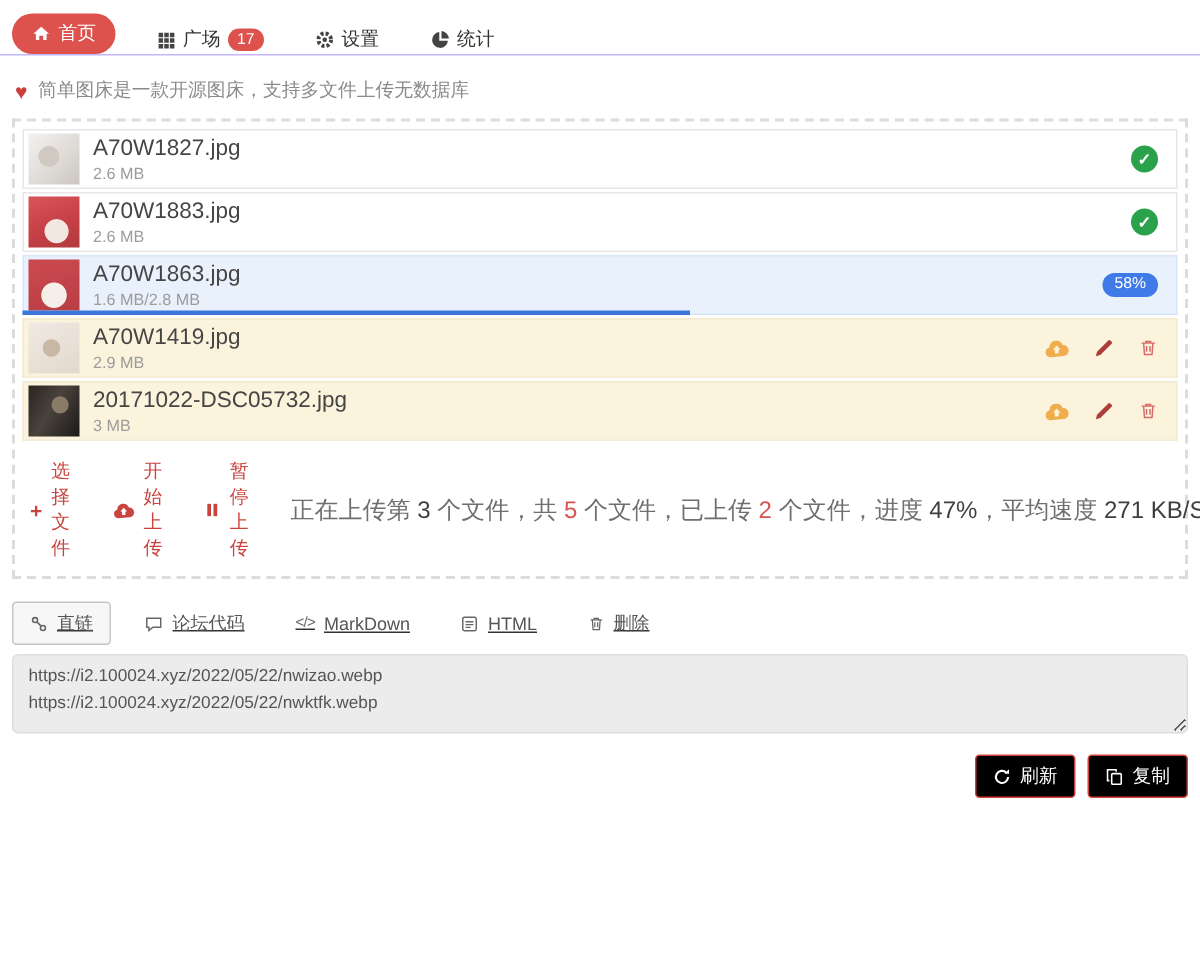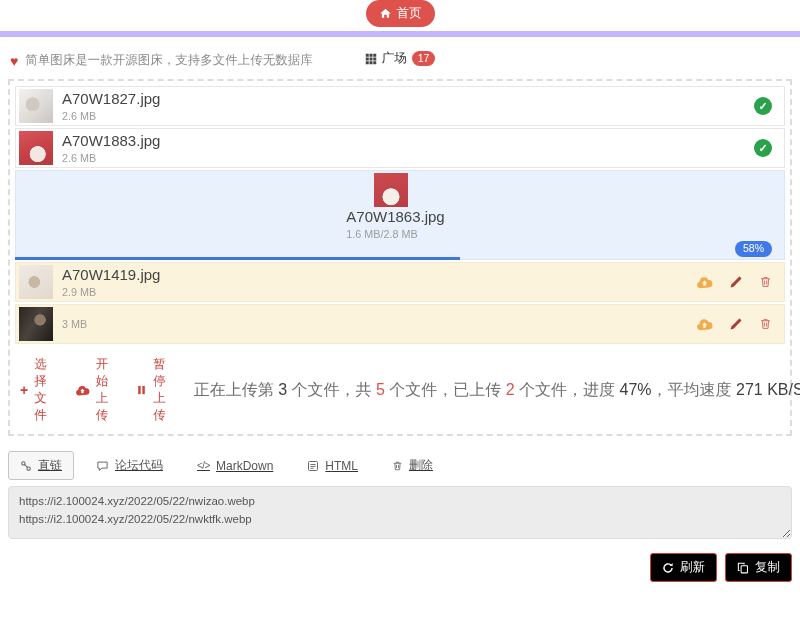--- a/index.html
+++ b/index.html
@@ -5,34 +5,34 @@
   * { box-sizing: border-box; }
   html,body { margin:0; padding:0; }
   body {
     width:800px; height:636px; overflow:hidden;
     background:#fff; color:#333;
     font-family:"Liberation Sans", sans-serif;
   }
   svg { display:block; }
 
   
-  .navbar { display:flex; align-items:center; gap:22px; height:37px; padding:0 8px; border-bottom:6px solid #c4b5fd;flex-direction:column; }
+  .navbar { display:flex; align-items:flex-end; gap:22px; height:37px; padding:0 8px; border-bottom:1px solid #c4b5fd; }
   .btn-home { display:flex; align-items:center; gap:5px; background:#dd524c; color:#fff; border:none; border-radius:16px; padding:5px 13px; font-size:12.5px; cursor:pointer; }
   .nav-item { display:flex; align-items:center; gap:5px; font-size:12.5px; color:#333; cursor:pointer; background:none; border:none; }
   .nav-item .ni { color:#444; }
   .nav-badge { background:#dd524c; color:#fff; border-radius:9px; padding:1.5px 6px; font-size:10.5px; line-height:1.2; }
 
   
   .hint { display:flex; align-items:center; gap:7px; padding:15px 10px 7px; font-size:12.5px; color:#8b8b8b; }
   .heart { color:#ce3e3a; font-size:14px; line-height:1; }
 
   
   .dropzone { margin:3px 8px 0; border:2px dashed #dcdcdc; padding:5px; }
   .file-row { position:relative; display:flex; align-items:center; min-height:35px; border:1px solid #e7e7e7; background:#fff; padding:2px 12px 2px 3px; margin-bottom:2px; }
-  .file-row.uploading { background:#e9f1fd; border-color:#d9e6fa;flex-direction:column; }
+  .file-row.uploading { background:#e9f1fd; border-color:#d9e6fa; }
   .file-row.queued { background:#fcf3dd; border-color:#f3ead2; }
   .thumb { width:34px; height:34px; margin-right:9px; flex:none; }
   .thumb1 { background:radial-gradient(circle at 40% 45%, #cfc9c2 0 24%, transparent 26%), linear-gradient(135deg,#f3f1ef 0%,#ddd9d5 60%,#cac5c0 100%); }
   .thumb2 { background:radial-gradient(circle at 55% 68%, #f2e8e1 0 26%, transparent 28%), linear-gradient(160deg,#d8555a 0%,#c64046 55%,#b23a3f 100%); }
   .thumb3 { background:radial-gradient(circle at 50% 70%, #f5efe9 0 28%, transparent 30%), linear-gradient(165deg,#cc4a50 0%,#b83e44 100%); }
   .thumb4 { background:radial-gradient(circle at 45% 50%, #c9b7a5 0 22%, transparent 24%), linear-gradient(150deg,#f0eae3 0%,#e2d8cc 100%); }
   .thumb5 { background:radial-gradient(circle at 62% 38%, #8a7a68 0 18%, transparent 20%), linear-gradient(120deg,#2a2522 0%,#4a423c 45%,#1c1a18 100%); }
   .f-name { font-size:15px; color:#454545; line-height:1.3; }
   .f-size { font-size:10.8px; color:#9c9c9c; line-height:1.3; }
   .row-right { margin-left:auto; display:flex; align-items:center; gap:16px; }
@@ -168,20 +168,21 @@
         <svg width="13" height="14" viewBox="0 0 16 16">
             <path d="M2.5 4h11M6 4V2.6h4V4M4.2 4l.7 9.4h6.2L11.8 4M6.6 6.3v4.8M9.4 6.3v4.8" fill="none" stroke="currentColor" stroke-width="1.2"></path>
           </svg>
       </button>
     </div>
   </div>
 
   <div class="file-row queued">
     <div class="thumb thumb5"></div>
     <div>
+      <div class="f-name">20171022-DSC05732.jpg</div>
       <div class="f-size">3 MB</div>
     </div>
     <div class="row-right">
       <button class="icon-btn cloud-o">
         <svg width="17" height="15" viewBox="0 0 16 14" fill="currentColor">
             <path d="M3.9 12.3a3.1 3.1 0 0 1-.5-6.1A4.3 4.3 0 0 1 11.7 4.7a3.4 3.4 0 0 1 .6 6.9z"></path>
             <path fill="#fcf3dd" d="M8 4.9l2.4 2.7H9.2V10H6.8V7.6H5.6z"></path>
           </svg>
       </button>
       <button class="icon-btn pencil-r">

